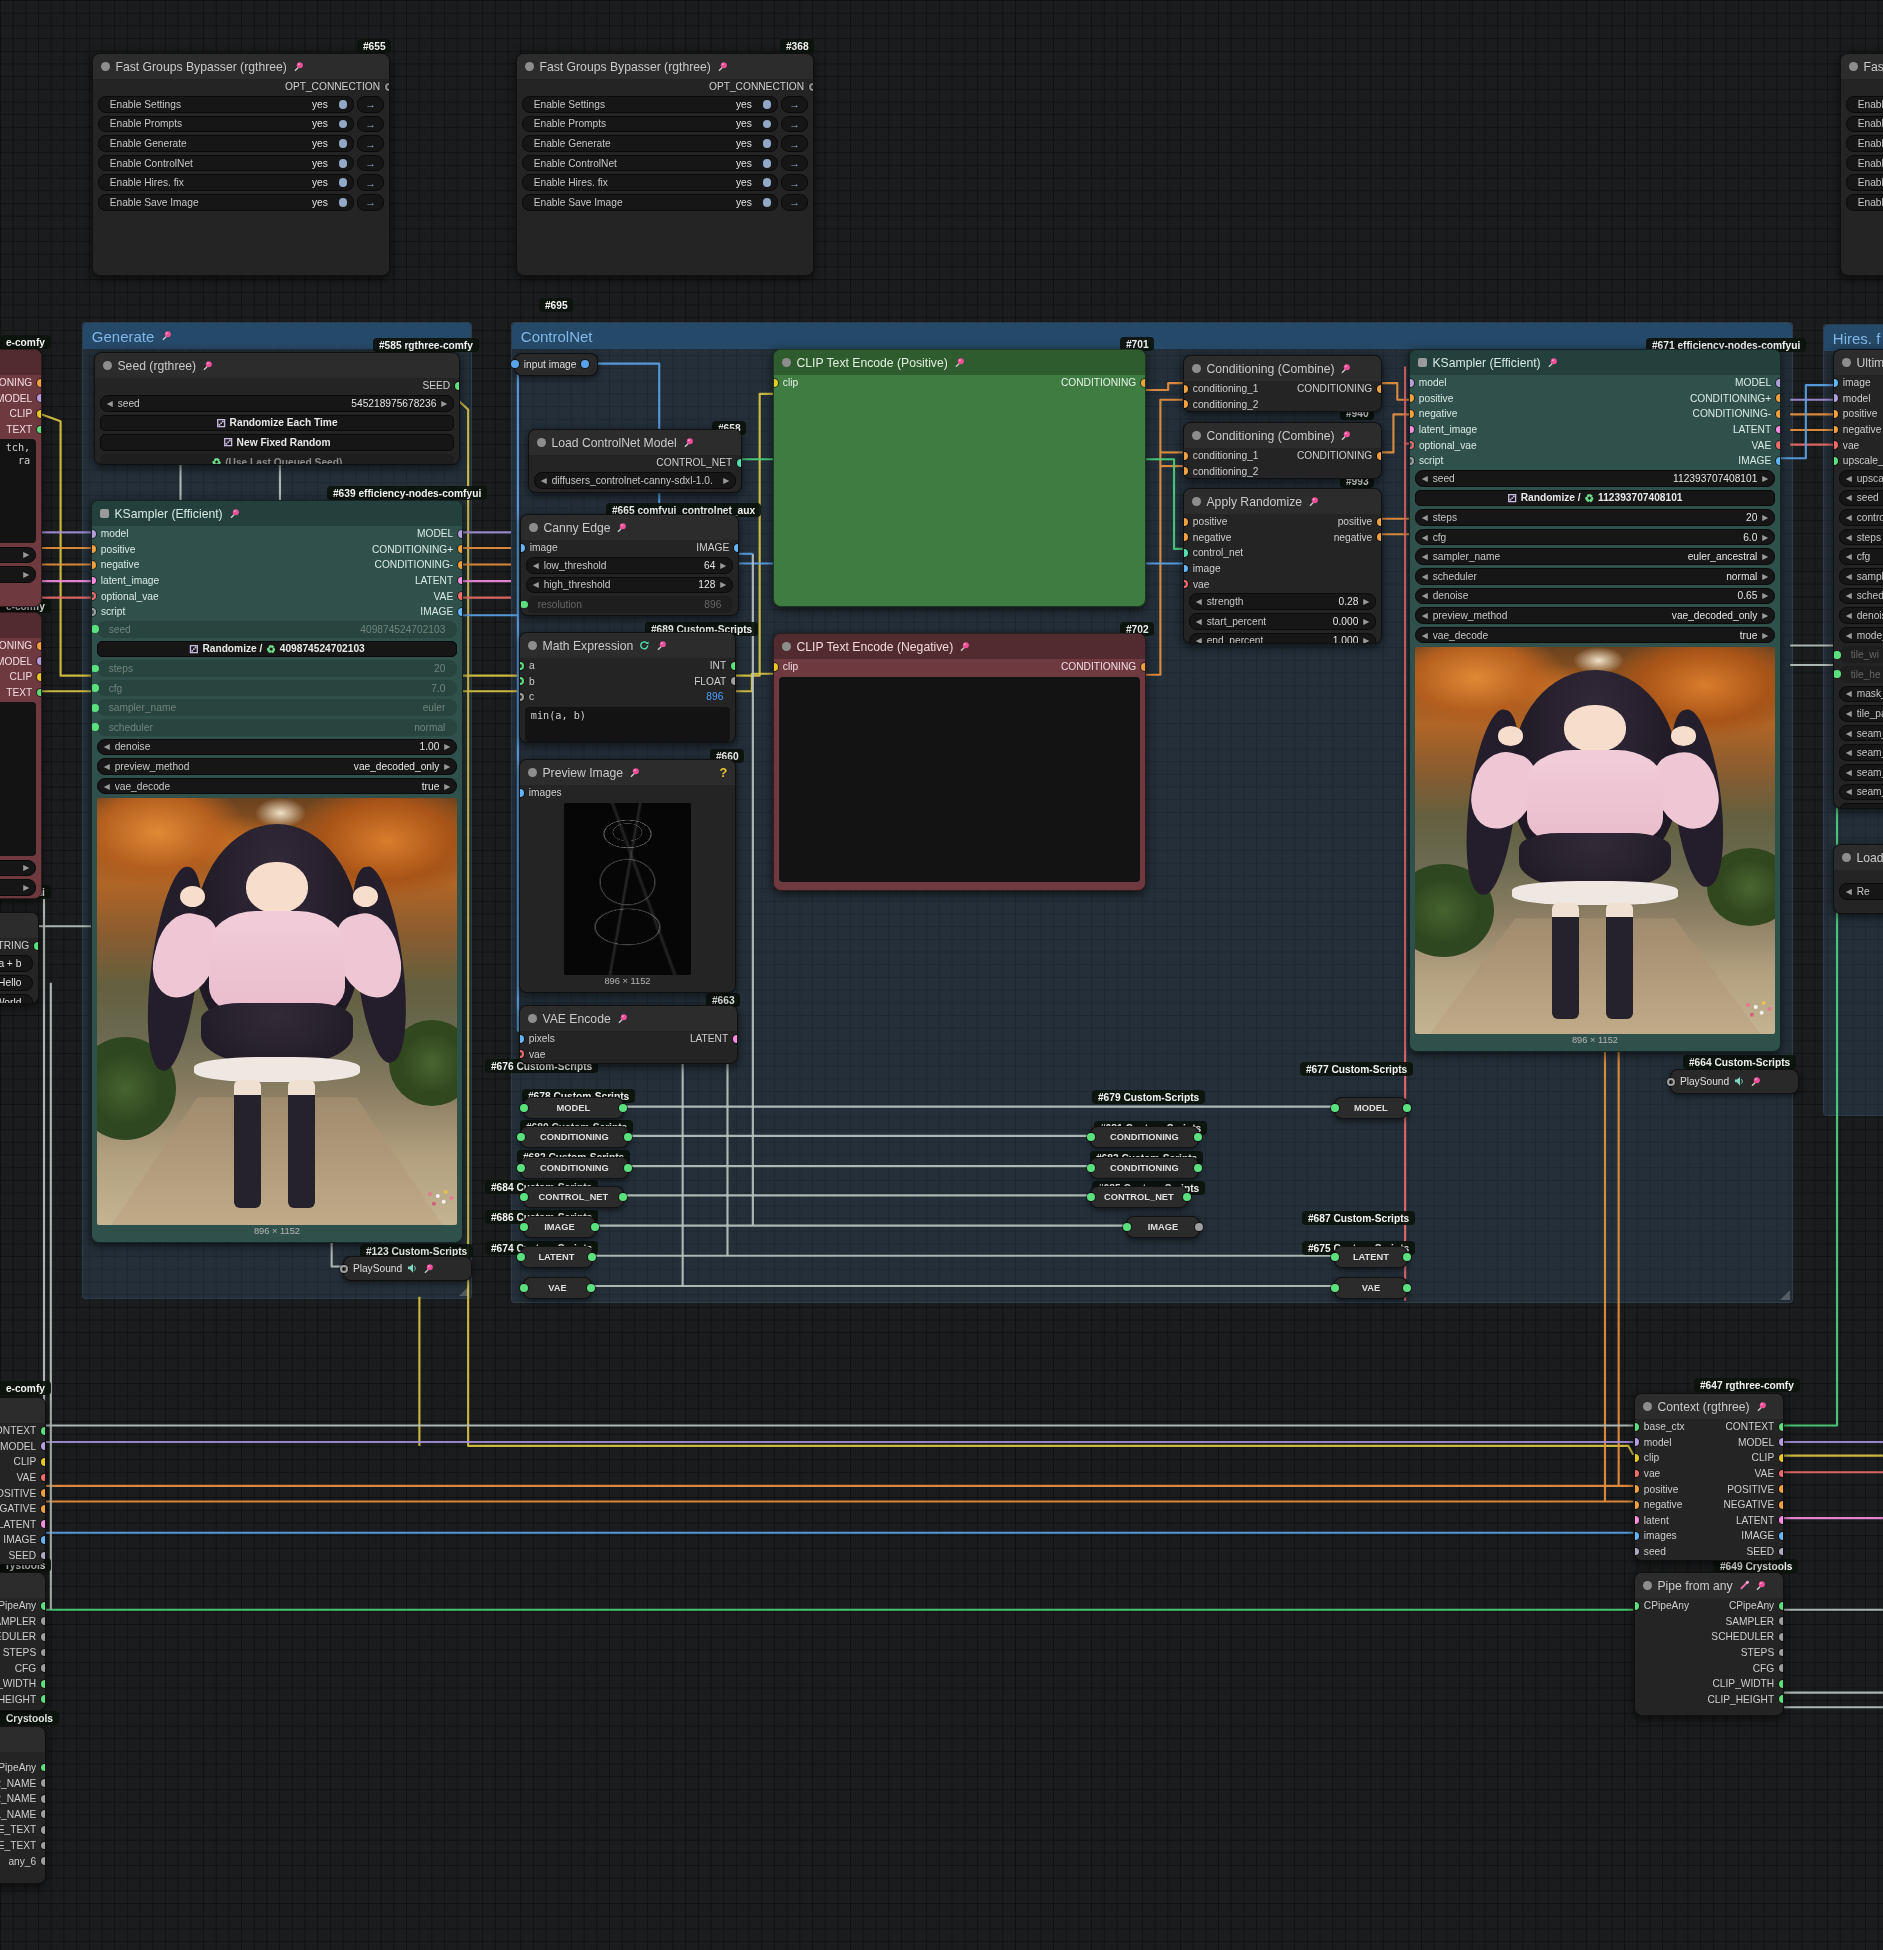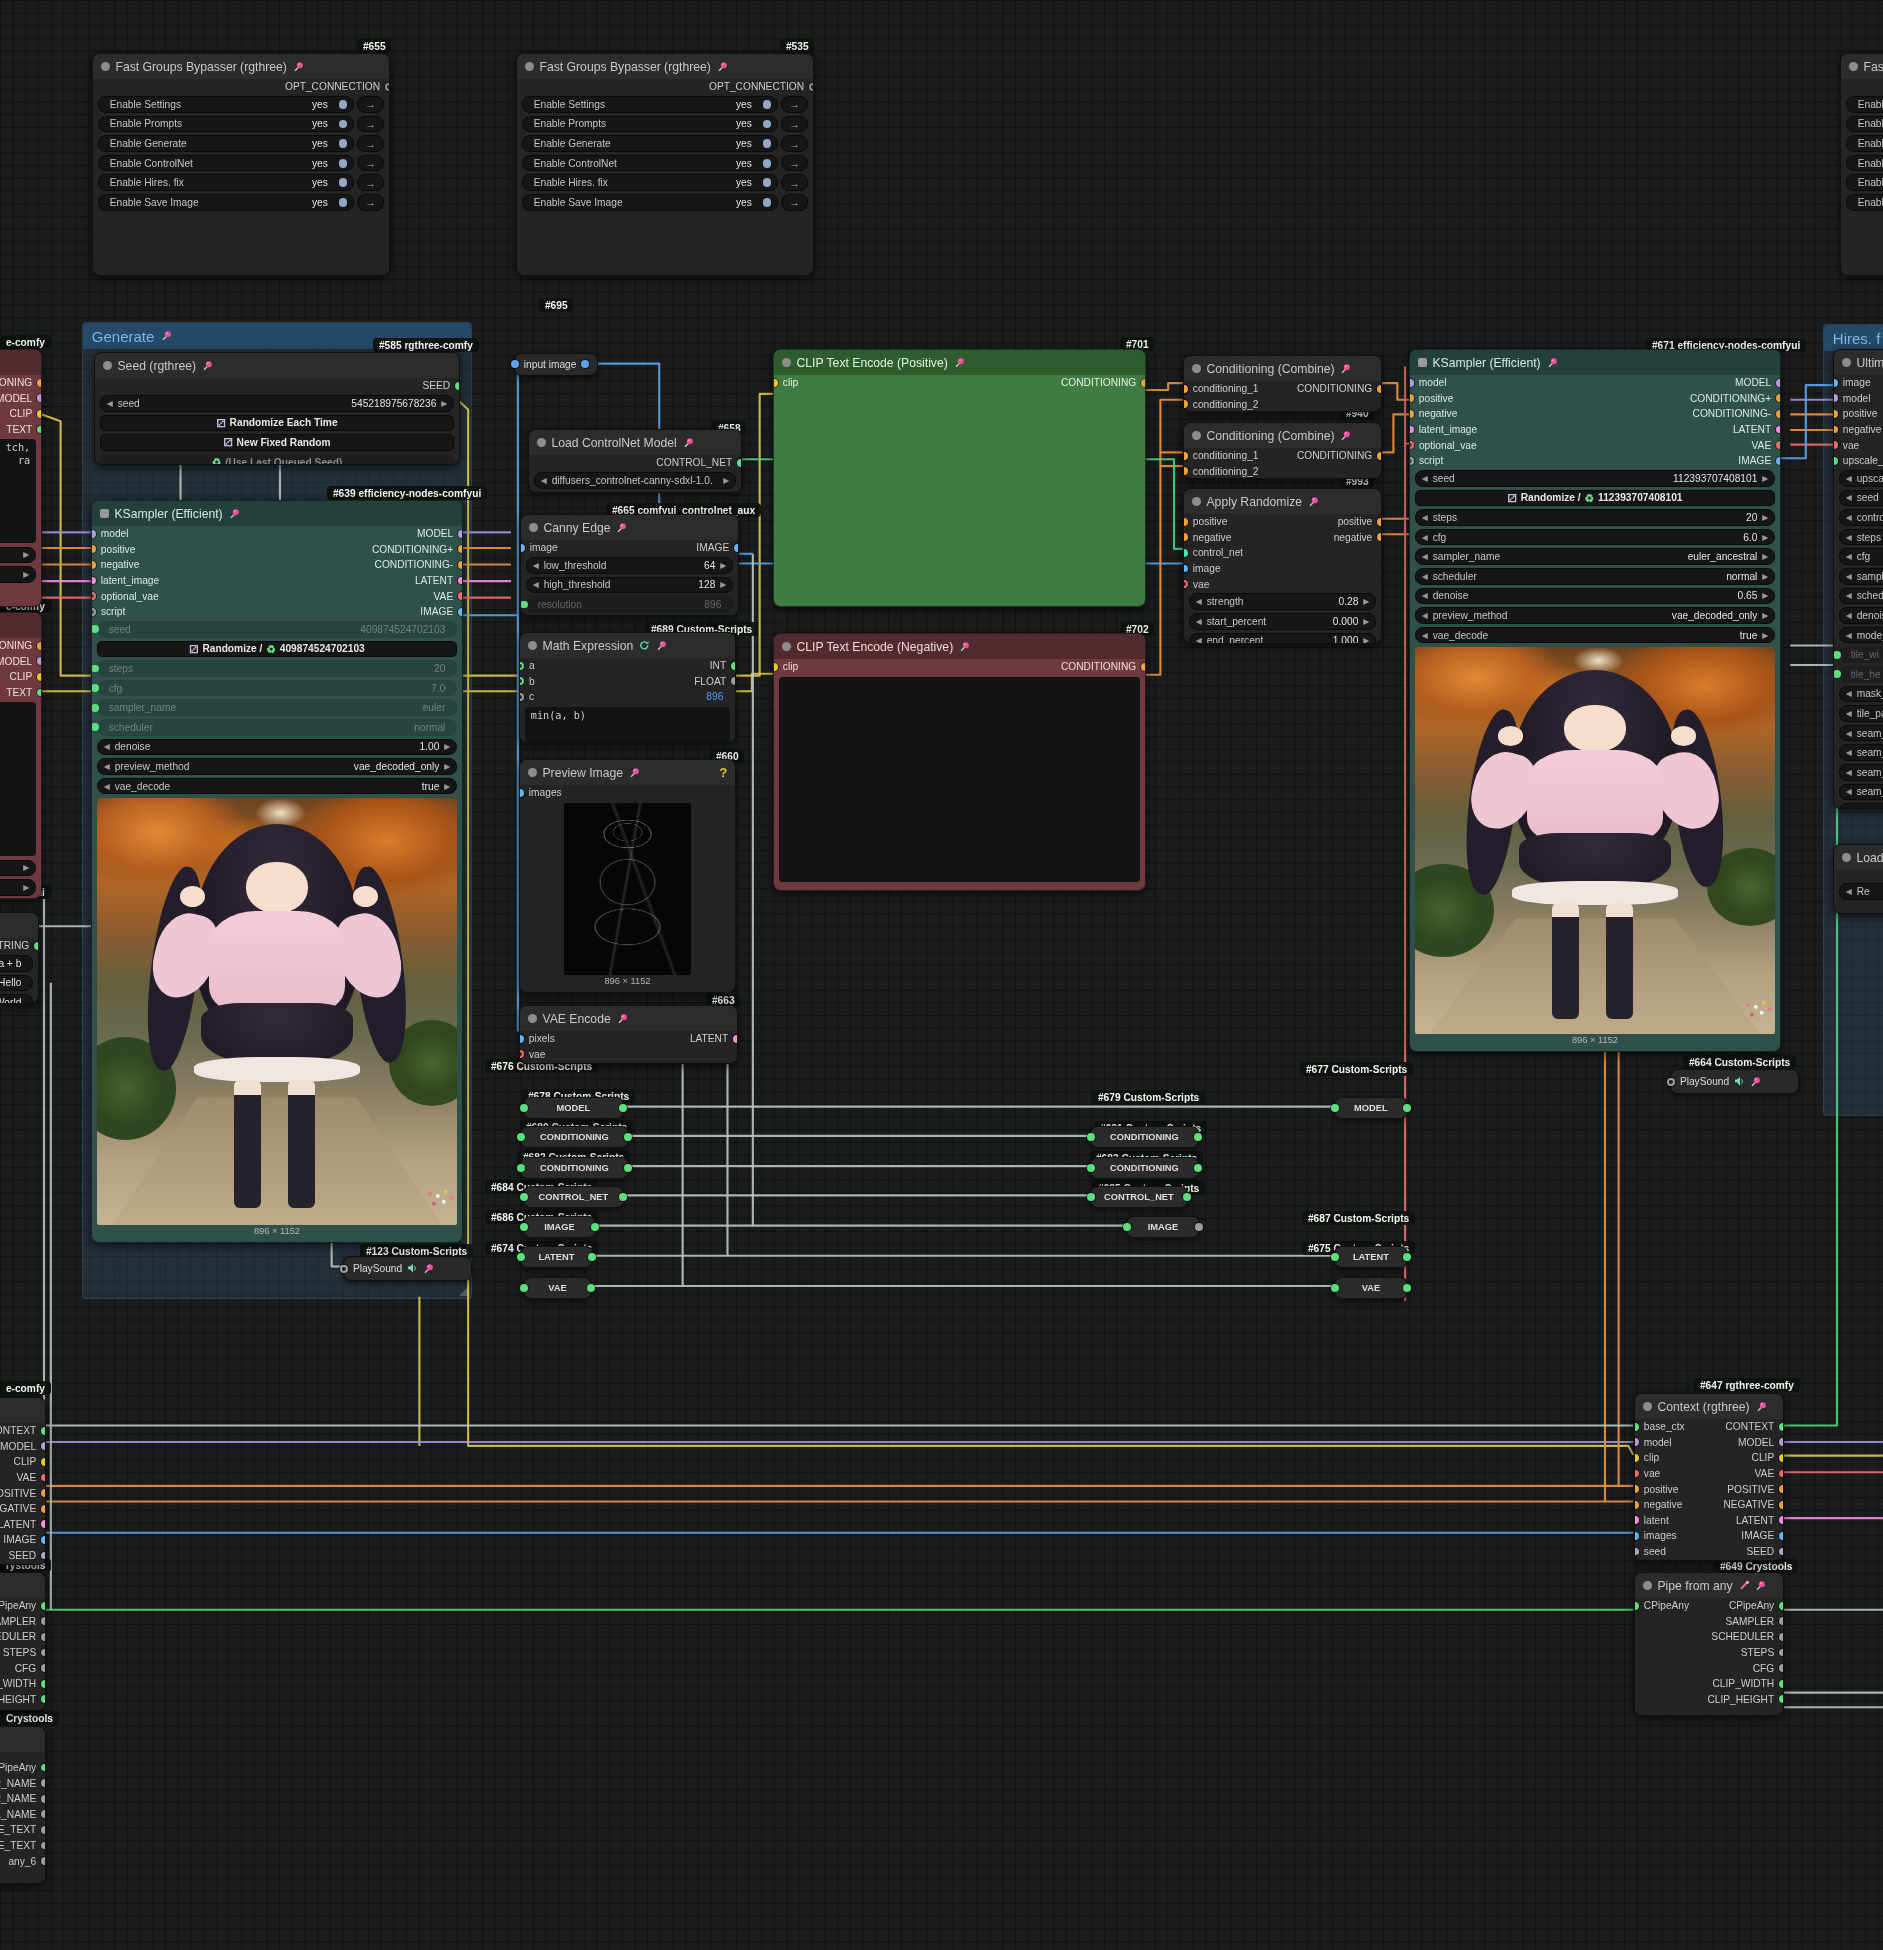--- a/index.html
+++ b/index.html
@@ -96,20 +96,25 @@
         <span>Generate</span>
         <span class="ic ic-pin">
           <svg width="11.7" height="11.7" viewBox="0 0 12 12">
             <line x1="2" y1="10" x2="5.4" y2="6.6" stroke="#cfcfcf" stroke-width="1.3"></line>
             <circle cx="7" cy="4.4" r="3.1" fill="#f04e98"></circle>
             <circle cx="6" cy="3.4" r="1" fill="#ff9ec8"></circle>
           </svg>
         </span>
       </div>
     </div>
+    <div class="group" style="left: 511px; top: 322px; width: 1280px; height: 979px;">
+      <div class="gh">
+        <span>ControlNet</span>
+      </div>
+    </div>
     <div class="group" style="left: 1823px; top: 324px; width: 117px; height: 790px;">
       <div class="gh">
         <span>Hires. f</span>
       </div>
     </div>
     <svg class="wires" width="1883" height="1950" viewBox="0 0 1931 2000">
       <polyline points="185,476 185,514" fill="none" stroke="#b9c2be" stroke-width="2.2" stroke-linejoin="round" opacity="0.92"></polyline>
       <polyline points="287,476 287,514" fill="none" stroke="#b9c2be" stroke-width="2.2" stroke-linejoin="round" opacity="0.92"></polyline>
       <polyline points="469,410 480,420 480,1483 1670,1483 1675,1492" fill="none" stroke="#d9c543" stroke-width="2.2" stroke-linejoin="round" opacity="0.92"></polyline>
       <polyline points="430,1330 430,1483" fill="none" stroke="#d9c543" stroke-width="2.2" stroke-linejoin="round" opacity="0.92"></polyline>
@@ -169,21 +174,21 @@
       <polyline points="1836,682 1880,682" fill="none" stroke="#b9c2be" stroke-width="2.2" stroke-linejoin="round" opacity="0.92"></polyline>
       <polyline points="45,920 45,1462" fill="none" stroke="#b9c2be" stroke-width="2.2" stroke-linejoin="round" opacity="0.92"></polyline>
       <polyline points="52,1008 52,1651" fill="none" stroke="#b9c2be" stroke-width="2.2" stroke-linejoin="round" opacity="0.92"></polyline>
       <polyline points="472,546 524,546" fill="none" stroke="#a18fd8" stroke-width="2.2" stroke-linejoin="round" opacity="0.92"></polyline>
       <polyline points="472,562 524,562" fill="none" stroke="#e8913f" stroke-width="2.2" stroke-linejoin="round" opacity="0.92"></polyline>
       <polyline points="472,579 524,579" fill="none" stroke="#e8913f" stroke-width="2.2" stroke-linejoin="round" opacity="0.92"></polyline>
       <polyline points="472,596 524,596" fill="none" stroke="#f08ce0" stroke-width="2.2" stroke-linejoin="round" opacity="0.92"></polyline>
       <polyline points="472,613 524,613" fill="none" stroke="#ea6d6d" stroke-width="2.2" stroke-linejoin="round" opacity="0.92"></polyline>
     </svg>
     <div class="badge" style="left: 357px; top: 39px;">#655</div>
-    <div class="badge" style="left: 780px; top: 39px;">#535</div>
+    <div class="badge" style="left: 780px; top: 39px;">#368</div>
     <div class="badge" style="left: 373px; top: 338px;">#585 rgthree-comfy</div>
     <div class="badge" style="left: 327px; top: 486px;">#639 efficiency-nodes-comfyui</div>
     <div class="badge" style="left: 539px; top: 298px;">#695</div>
     <div class="badge" style="left: 712px; top: 421px;">#658</div>
     <div class="badge" style="left: 606px; top: 503px;">#665 comfyui_controlnet_aux</div>
     <div class="badge" style="left: 645px; top: 622px;">#689 Custom-Scripts</div>
     <div class="badge" style="left: 710px; top: 749px;">#660</div>
     <div class="badge" style="left: 706px; top: 993px;">#663</div>
     <div class="badge" style="left: 1120px; top: 337px;">#701</div>
     <div class="badge" style="left: 1120px; top: 622px;">#702</div>

